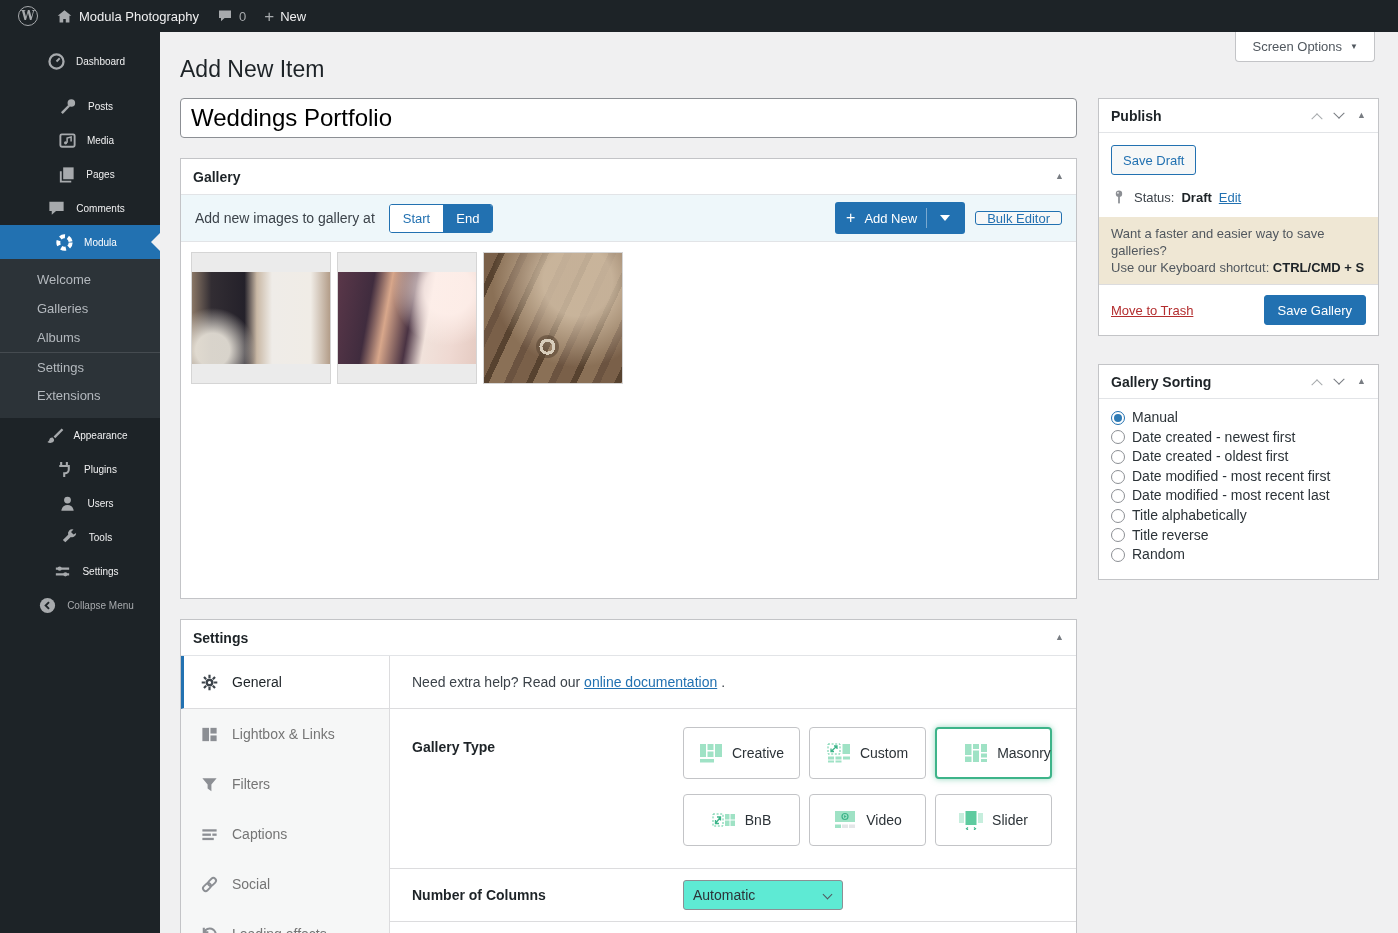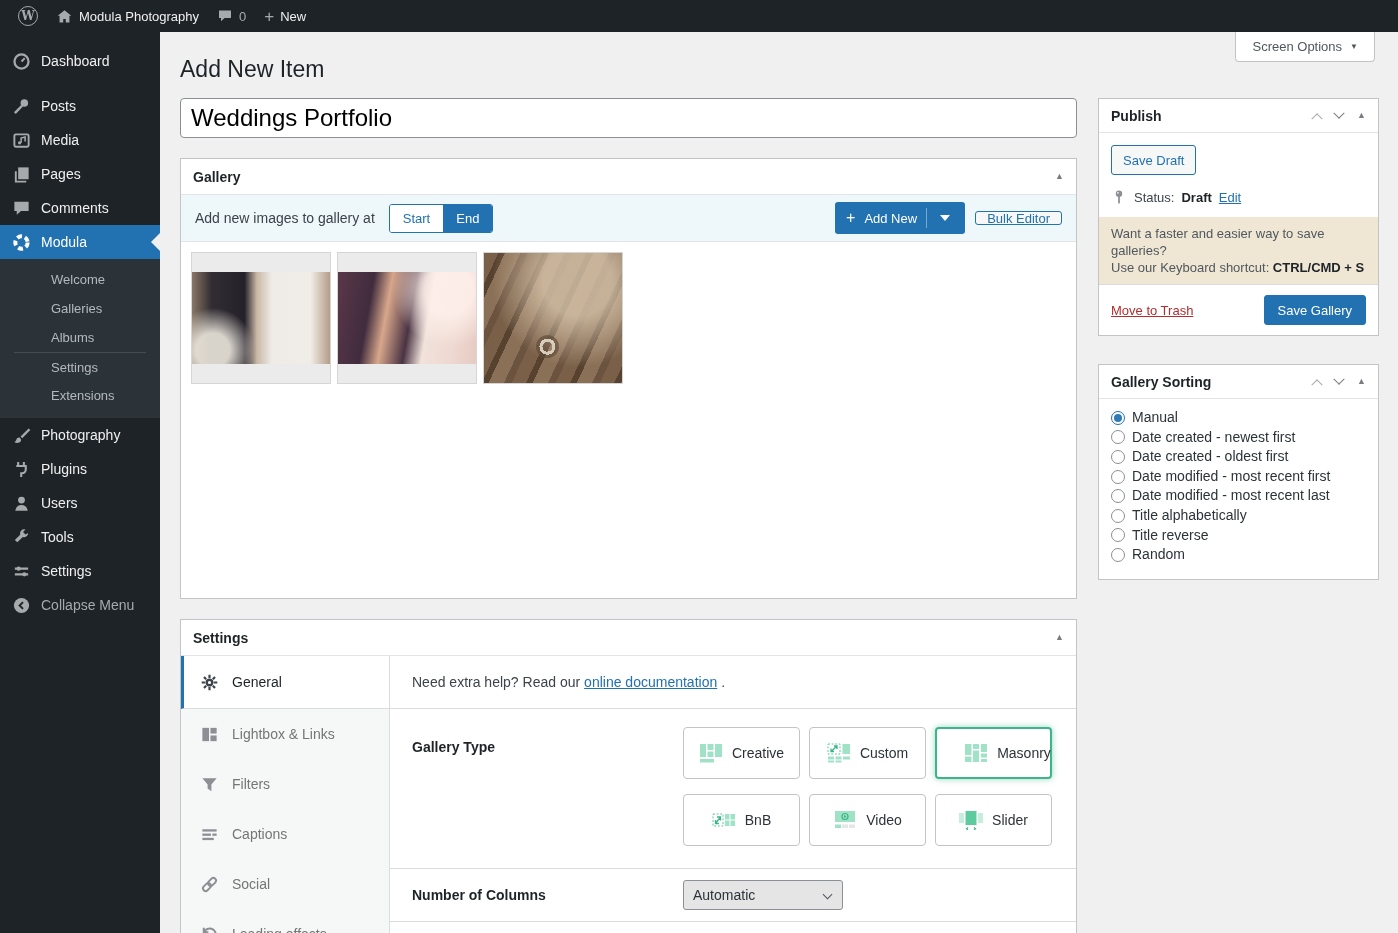--- a/index.html
+++ b/index.html
@@ -9,27 +9,27 @@
   
   .admin-bar { position:absolute; top:0; left:0; right:0; height:32px; background:#1d2327; display:flex; align-items:center; padding:0 10px; gap:2px; z-index:50; }
   .ab-item { display:flex; align-items:center; gap:6px; color:#f0f0f1; font-size:13px; padding:0 8px; height:32px; cursor:pointer; }
   .ab-item svg { display:block; }
   .wp-logo-circle { width:20px; height:20px; border:1.4px solid #a7aaad; border-radius:50%; display:flex; align-items:center; justify-content:center; color:#a7aaad; font-size:12px; font-weight:700; font-family:"DejaVu Serif", serif; }
   .ab-count { color:#a7aaad; font-size:13px; }
   .ab-plus { color:#a7aaad; font-size:17px; font-weight:400; line-height:1; }
 
   
   .sidebar { position:absolute; top:32px; left:0; width:160px; bottom:0; background:#1d2327; color:#f0f0f1; padding-top:12px; }
-  .menu-item { height:34px; display:flex; align-items:center; gap:10px; padding:0 0 0 12px; font-size:14px; color:#f0f0f1; cursor:pointer; position:relative; }
+  .menu-item { height:34px; display:flex; align-items:center; gap:10px; padding:0 0 0 12px; font-size:10px; color:#f0f0f1; cursor:pointer; position:relative;justify-content:center; }
   .menu-item svg { color:#a7aaad; flex-shrink:0; }
   .menu-item.sep-before { margin-top:11px; }
   .menu-item.active-blue { background:#2271b1; color:#fff; }
   .menu-item.active-blue svg { color:#fff; }
   .menu-arrow-notch { position:absolute; right:0; top:50%; transform:translateY(-50%); width:0; height:0; border-top:9px solid transparent; border-bottom:9px solid transparent; border-right:9px solid #f0f0f1; }
-  .submenu { background:#2c3338; padding:6px 14px 8px; }
+  .submenu { background:#2c3338; padding:6px 0 8px; }
   .submenu-item { height:29px; display:flex; align-items:center; padding-left:37px; font-size:13px; color:#b4b9be; cursor:pointer; }
   .submenu-item.divided { border-top:1px solid rgba(255,255,255,.12); }
   .collapse-item { color:#a7aaad; }
   .collapse-item span { color:#a7aaad; }
 
   
   .content { position:absolute; top:32px; left:160px; right:0; bottom:0; background:#f0f0f1; }
   .screen-options { position:absolute; top:0; right:23px; background:#fff; border:1px solid #c3c4c7; border-top:none; border-radius:0 0 4px 4px; padding:4px 16px; font-size:13px; color:#50575e; display:flex; align-items:center; gap:8px; cursor:pointer; height:30px; }
   .screen-options .caret { font-size:8px; color:#50575e; }
   .wrap { padding:23px 20px 0 20px; }
@@ -92,21 +92,21 @@
   .help-row { height:53px; display:flex; align-items:center; padding-left:22px; font-size:14px; color:#3c434a; border-bottom:1px solid #dcdcde; gap:4px; }
   .help-row a { color:#2271b1; text-decoration:underline; cursor:pointer; }
   .setting-row { display:flex; padding:18px 20px 22px 22px; }
   .setting-row .row-label { width:271px; flex-shrink:0; font-size:14px; font-weight:700; color:#1d2327; padding-top:12px; }
   .types-grid { display:grid; grid-template-columns:repeat(3, 117px); gap:15px 9px; }
   .type-btn { height:52px; border:1px solid #c3c4c7; border-radius:4px; background:#fff; display:flex; align-items:center; justify-content:center; gap:9px; font-size:14px; color:#2c3338; cursor:pointer; }
   .type-btn.selected { border:2px solid #3db489; box-shadow:0 0 6px rgba(61,180,137,.55);padding-left:28px; }
   .type-btn svg { flex-shrink:0; }
   .cols-row { border-top:1px solid #dcdcde; border-bottom:1px solid #dcdcde; display:flex; align-items:center; padding:12px 20px 12px 22px; height:54px; }
   .cols-row .row-label { width:271px; flex-shrink:0; font-size:14px; font-weight:700; color:#1d2327; }
-  .select-box { position:relative; width:160px; height:30px; border:1px solid #8c8f94; border-radius:3px; background:#e5e5e5; display:flex; align-items:center; padding:0 30px 0 9px; font-size:14px; color:#2c3338; cursor:pointer; }
+  .select-box { position:relative; width:160px; height:30px; border:1px solid #8c8f94; border-radius:3px; background:#5eead4; display:flex; align-items:center; padding:0 30px 0 9px; font-size:14px; color:#2c3338; cursor:pointer; }
   .select-box .sel-caret { position:absolute; right:11px; top:10px; width:7px; height:7px; border-right:1.8px solid #50575e; border-bottom:1.8px solid #50575e; transform:rotate(45deg); }
   .settings-bottom-pad { height:14px; background:#fff; }
 
   
   .publish-inside { padding:12px 0 0; }
   .btn-secondary { background:#f6f7f7; border:1px solid #2271b1; color:#2271b1; font-size:13px; border-radius:3px; height:30px; padding:0 11px; display:inline-flex; align-items:center; cursor:pointer; margin-left:12px; }
   .status-row { display:flex; align-items:center; gap:7px; padding:14px 12px 12px; font-size:13px; color:#3c434a; }
   .status-row svg { color:#8c8f94; }
   .status-row b { color:#1d2327; }
   .status-row a { color:#2271b1; text-decoration:underline; cursor:pointer; }
@@ -210,21 +210,21 @@
         </div>
       <div class="submenu-item">
           <span>Extensions</span>
         </div>
     </div>
     <div class="menu-item">
       <svg width="19" height="19" viewBox="0 0 20 20">
           <path d="M17.5 2.5L9 11l1.8 1.8 8.5-8.5z" fill="currentColor"></path>
           <path d="M8 12.2c-1.8-.2-3 .7-3.4 2.4-.3 1.2-.9 1.8-2.1 2.2 1.6 1.4 4.9 1.3 6.3-.1 1-1 1-2.6.1-3.6z" fill="currentColor"></path>
         </svg>
-      <span>Photography</span>
+      <span>Appearance</span>
     </div>
     <div class="menu-item">
       <svg width="19" height="19" viewBox="0 0 20 20">
           <path d="M6.5 2v4.3M12.5 2v4.3" stroke="currentColor" stroke-width="2.2"></path>
           <path d="M4.5 6.3h10V10a4 4 0 01-4 4h-.8v4" fill="none" stroke="currentColor" stroke-width="2.2"></path>
         </svg>
       <span>Plugins</span>
     </div>
     <div class="menu-item">
       <svg width="19" height="19" viewBox="0 0 20 20">

